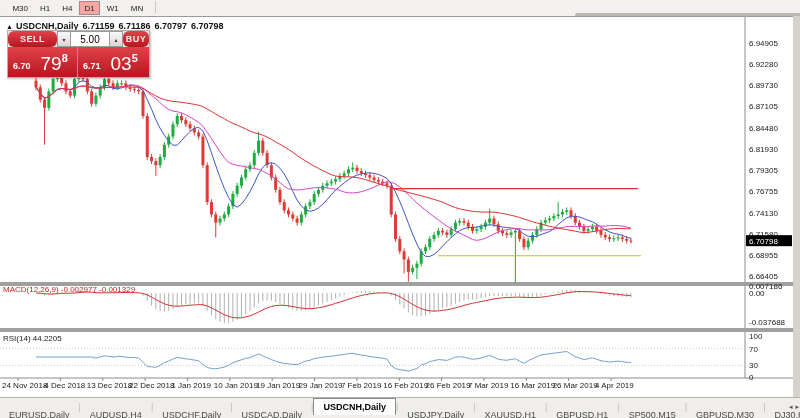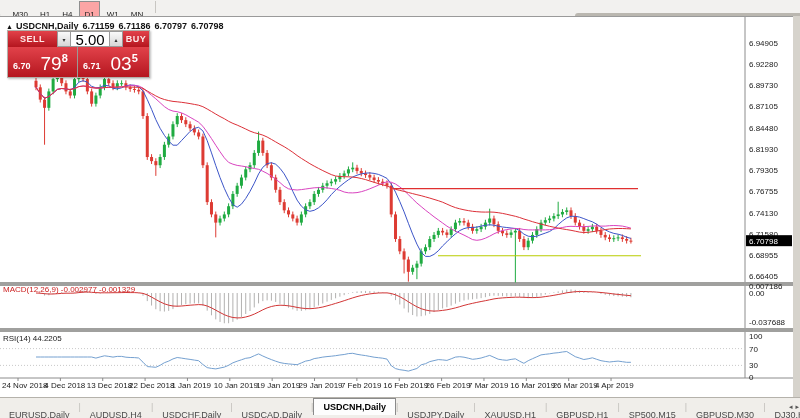--- a/index.html
+++ b/index.html
@@ -1,48 +1,48 @@
 <!DOCTYPE html>
 <html style="--accent-light: #e2424a; --accent-dark: #b5161f;"><head>
 <meta charset="utf-8">
 <style>
   html,body{margin:0;padding:0;}
   .screen{position:relative;width:800px;height:418px;background:#f2f1ef;overflow:hidden;
           font-family:"Liberation Sans",sans-serif;-webkit-font-smoothing:antialiased;}
   
   .tf-toolbar{position:absolute;left:0;top:0;width:800px;height:16px;background:#f2f1ef;
               border-bottom:1px solid #cfcdc8;white-space:nowrap;overflow:hidden;}
-  .tf-btn{display:inline-block;font-size:8px;color:#222;padding:8px 4px 1px 4px;margin:1px 1px 0 1px;
+  .tf-btn{display:inline-block;font-size:8px;color:#222;padding:2px 4px 1px 4px;margin:1px 1px 0 1px;
           border:1px solid transparent;vertical-align:top;cursor:default;}
   .tf-btn.partial{margin-left:-9px;}
   .tf-btn.active{background:#fca5a5;border:1px solid #8f8f8f;}
   .tf-sep{display:inline-block;width:1px;height:12px;background:#c8c6c2;margin:1px 0 0 6px;vertical-align:top;}
   .chrome-strip{position:absolute;left:575px;top:13px;width:225px;height:4px;background:#bab7b0;border-radius:3px 0 0 0;}
   
   .chart-area{position:absolute;left:0;top:16px;width:793px;height:381px;background:#a16207;
               border-top:1px solid #9a9a9a;}
   svg{display:block;}
   svg text{font-family:"Liberation Sans",sans-serif;}
   .right-strip{position:absolute;left:793px;top:16px;width:7px;height:381px;background:#d6d3cc;}
   
   .symbol-line{position:absolute;left:6px;top:21px;font-size:9px;font-weight:bold;color:#111;z-index:5;white-space:nowrap;}
   .symbol-line span{margin-right:4px;}
   .symbol-line .arr{font-size:7px;margin-right:3px;}
   
   .trade-widget{position:absolute;left:7px;top:30px;width:141px;z-index:6;
                 border:1px solid #b3b0aa;background:#e8e6e2;box-shadow:1px 1px 2px rgba(0,0,0,.25);}
   .tw-top{display:flex;height:16px;}
   .tw-sell,.tw-buy{background:linear-gradient(var(--accent-light),var(--accent-dark));color:#ffe9e9;
-        font-size:9px;font-weight:600;letter-spacing:.5px;display:flex;align-items:center;justify-content:center;}
+        font-size:9px;font-weight:600;letter-spacing:.5px;display:flex;align-items:center;justify-content:center;border-radius:6px;}
   .tw-sell{width:49px;}
   .tw-buy{flex:1;}
   .tw-spin{width:14px;background:linear-gradient(#fafafa,#d7d7d7);border:1px solid #9a9a9a;box-sizing:border-box;
         font-size:6px;color:#333;display:flex;align-items:center;justify-content:center;}
   .tw-vol{width:38px;background:#fff;border:1px solid #9a9a9a;border-left:none;border-right:none;
-        box-sizing:border-box;font-size:15px;color:#000;display:flex;align-items:center;justify-content:center;}
+        box-sizing:border-box;font-size:10px;color:#000;display:flex;align-items:center;justify-content:center;}
   .tw-bottom{display:flex;height:30px;background:#9c9995;gap:1px;}
   .tw-price{background:linear-gradient(var(--accent-light),var(--accent-dark));color:#fff;display:flex;
         align-items:flex-end;padding:0 3px 2px 5px;}
   .tw-price-sell{width:61px;}
   .tw-price-buy{flex:1;}
   .tw-small{font-size:9px;font-weight:bold;margin:0 10px 4px 0;}
   .tw-big{font-size:19px;line-height:22px;font-weight:400;}
   .tw-sup{font-size:11px;font-weight:bold;margin-bottom:11px;}
   
   .tabbar{position:absolute;left:0;top:397px;width:800px;height:21px;background:#f0eeea;

